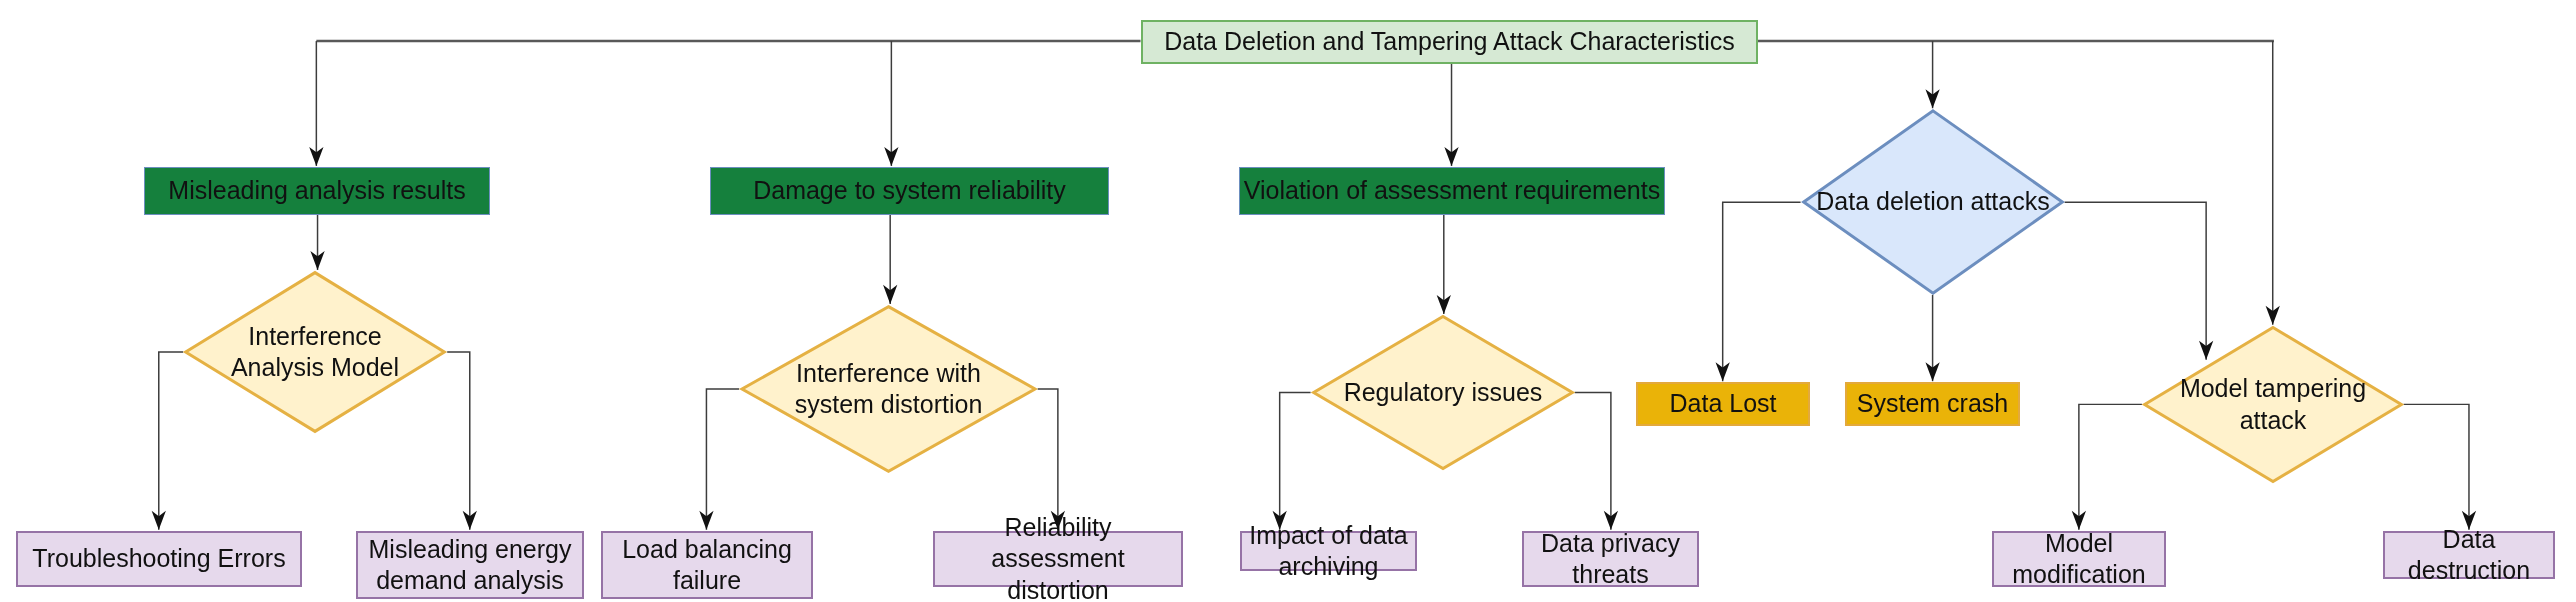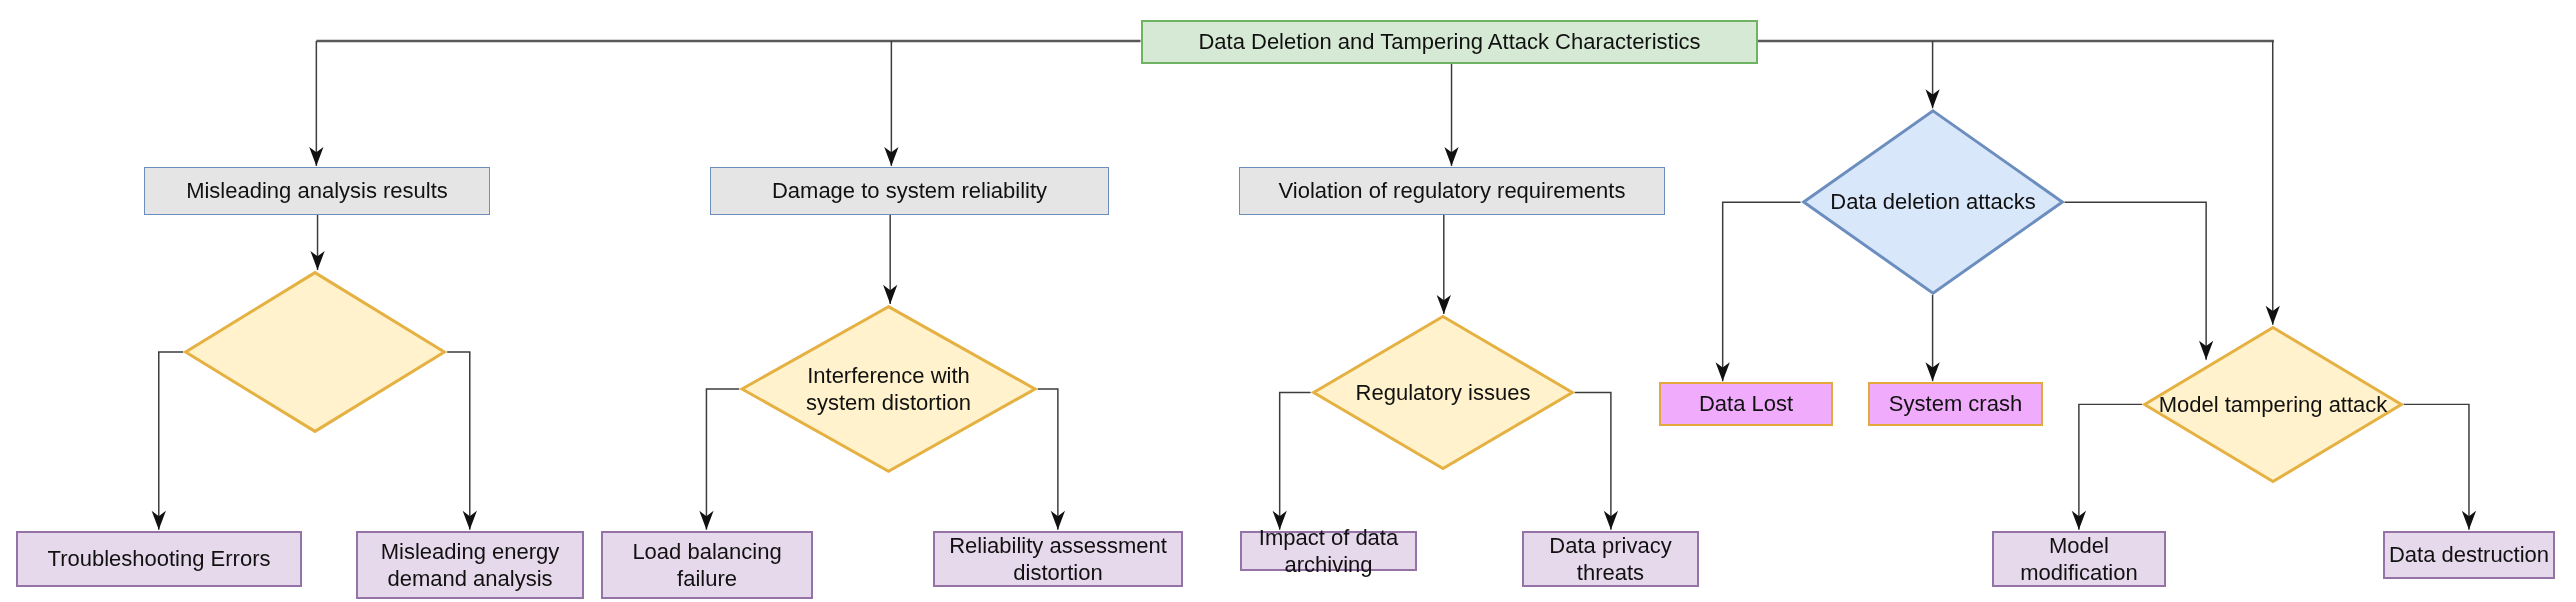--- a/index.html
+++ b/index.html
@@ -7,26 +7,26 @@
     position:relative;
     width:2576px;height:603px;
     background:#ffffff;
     font-family:"Liberation Sans", sans-serif;
     overflow:hidden;
   }
   #wires{position:absolute;left:0;top:0;width:2576px;height:603px;z-index:0;}
   .node{
     position:absolute;box-sizing:border-box;z-index:1;
     display:flex;align-items:center;justify-content:center;
-    text-align:center;color:#111;font-size:22px;line-height:1.25;
+    text-align:center;color:#111;font-size:25px;line-height:1.25;
   }
   .rect{border-style:solid;}
   .green{background:#d6e9d4;border:2.4px solid #6fb263;}
-  .blue{background:#e5e5e5;border:1.8px solid #6c8ebf;}
-  .yellowbox{background:#f0abfc;border:2.4px solid #e3a93c;margin-left:23px;}
+  .blue{background:#15803d;border:1.8px solid #6c8ebf;}
+  .yellowbox{background:#eab308;border:2.4px solid #e3a93c;}
   .purple{background:#e6d9ec;border:2.4px solid #9673a6;}
   .diamond{background:transparent;border:none;}
   .diamond > svg{position:absolute;left:0;top:0;width:100%;height:100%;overflow:visible;}
   .diamond .lbl{position:relative;z-index:2;}
   .shape-yellow{fill:#fff2cc;stroke:#e5b143;stroke-width:3px;vector-effect:non-scaling-stroke;}
   .shape-blue{fill:#d9e7fb;stroke:#6c8ebf;stroke-width:3px;vector-effect:non-scaling-stroke;}
   .bus{stroke:#595959;stroke-width:4;fill:none;}
   .drop{stroke:#3c3c3c;stroke-width:2.5;fill:none;}
 </style>
 </head>
@@ -74,34 +74,35 @@
     <span class="lbl">Data Deletion and Tampering Attack Characteristics</span>
   </div>
 
   <div class="node rect blue" style="left:144px;top:167px;width:346px;height:48px">
     <span class="lbl">Misleading analysis results</span>
   </div>
   <div class="node rect blue" style="left:710px;top:167px;width:399px;height:48px">
     <span class="lbl">Damage to system reliability</span>
   </div>
   <div class="node rect blue" style="left:1239px;top:167px;width:426px;height:48px">
-    <span class="lbl">Violation of regulatory requirements</span>
+    <span class="lbl">Violation of assessment requirements</span>
   </div>
 
   <div class="node diamond" style="left:1801px;top:109px;width:264px;height:186px">
     <svg viewBox="0 0 100 100" preserveAspectRatio="none">
       <polygon class="shape-blue" points="50,1 99,50 50,99 1,50"></polygon>
     </svg>
     <span class="lbl" style="max-width:250px">Data deletion attacks</span>
   </div>
 
   <div class="node diamond" style="left:183px;top:271px;width:264px;height:162px">
     <svg viewBox="0 0 100 100" preserveAspectRatio="none">
       <polygon class="shape-yellow" points="50,1 99,50 50,99 1,50"></polygon>
     </svg>
+    <span class="lbl" style="max-width:178px">Interference Analysis Model</span>
   </div>
   <div class="node diamond" style="left:739px;top:305px;width:299px;height:168px">
     <svg viewBox="0 0 100 100" preserveAspectRatio="none">
       <polygon class="shape-yellow" points="50,1 99,50 50,99 1,50"></polygon>
     </svg>
     <span class="lbl" style="max-width:196px">Interference with system distortion</span>
   </div>
   <div class="node diamond" style="left:1311px;top:315px;width:264px;height:155px">
     <svg viewBox="0 0 100 100" preserveAspectRatio="none">
       <polygon class="shape-yellow" points="50,1 99,50 50,99 1,50"></polygon>

